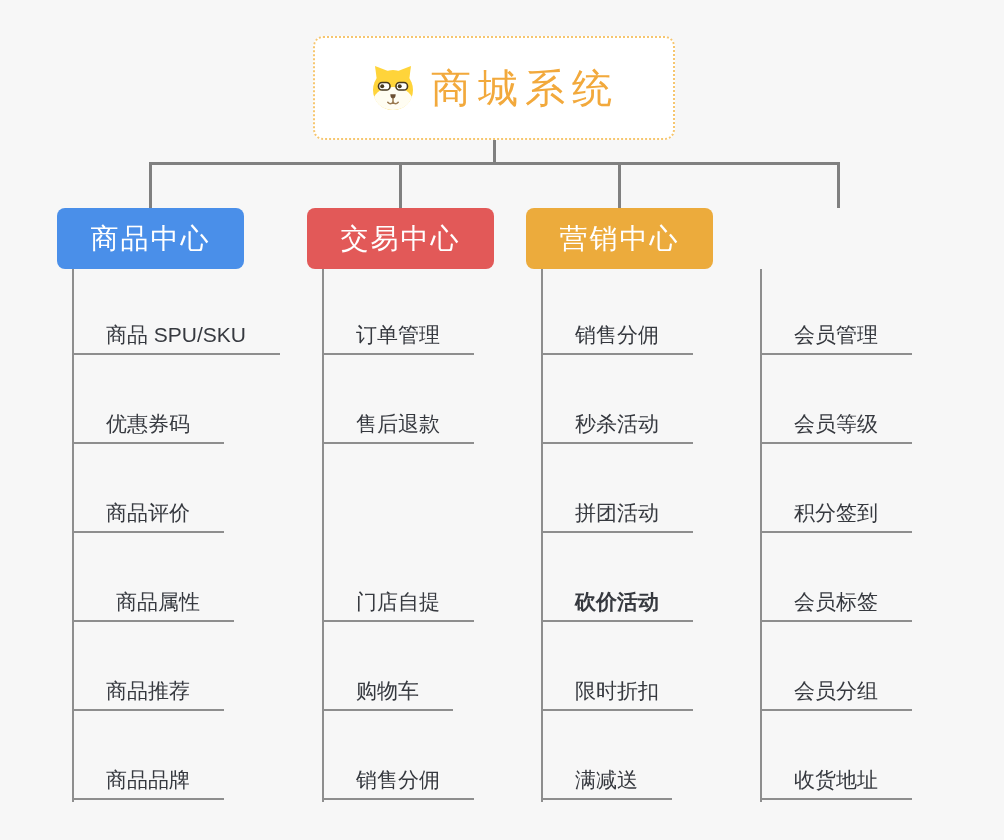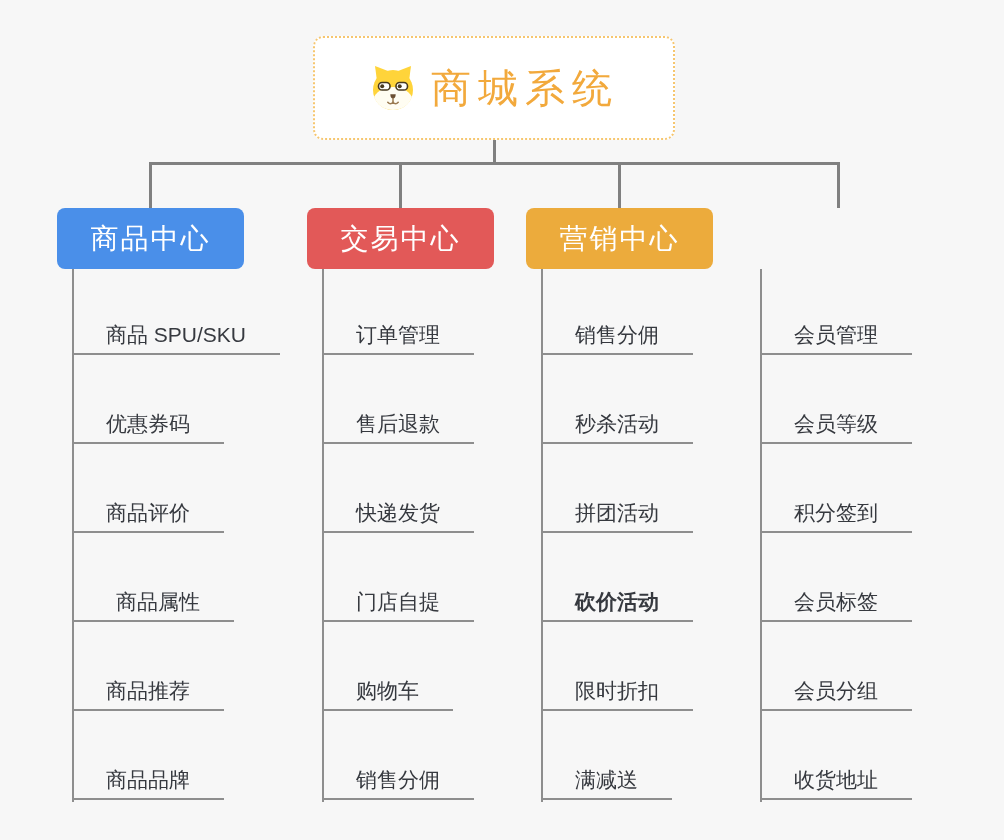--- a/index.html
+++ b/index.html
@@ -131,21 +131,20 @@
     <div class="leaf l3" style="border-bottom-color: rgb(142, 142, 142); padding-left: 44px;">商品属性</div>
     <div class="leaf l4" style="border-bottom-color: rgb(142, 142, 142);">商品推荐</div>
     <div class="leaf l5" style="border-bottom-color: rgb(142, 142, 142);">商品品牌</div>
   </div>
 
   <div class="col c1">
     <div class="branch" style="background-color: rgb(226, 89, 88);">交易中心</div>
     <div class="vline" style="background-color: rgb(142, 142, 142);"></div>
     <div class="leaf l0" style="border-bottom-color: rgb(142, 142, 142);">订单管理</div>
     <div class="leaf l1" style="border-bottom-color: rgb(142, 142, 142);">售后退款</div>
-    <div class="leaf l2" style="border-bottom-color: rgb(142, 142, 142);">快递发货</div>
     <div class="leaf l3" style="border-bottom-color: rgb(142, 142, 142);">门店自提</div>
     <div class="leaf l4" style="border-bottom-color: rgb(142, 142, 142);">购物车</div>
     <div class="leaf l5" style="border-bottom-color: rgb(142, 142, 142); text-align: right;">销售分佣</div>
   </div>
 
   <div class="col c2">
     <div class="branch" style="background-color: rgb(236, 171, 60);">营销中心</div>
     <div class="vline" style="background-color: rgb(142, 142, 142);"></div>
     <div class="leaf l0" style="border-bottom-color: rgb(142, 142, 142);">销售分佣</div>
     <div class="leaf l1" style="border-bottom-color: rgb(142, 142, 142);">秒杀活动</div>

